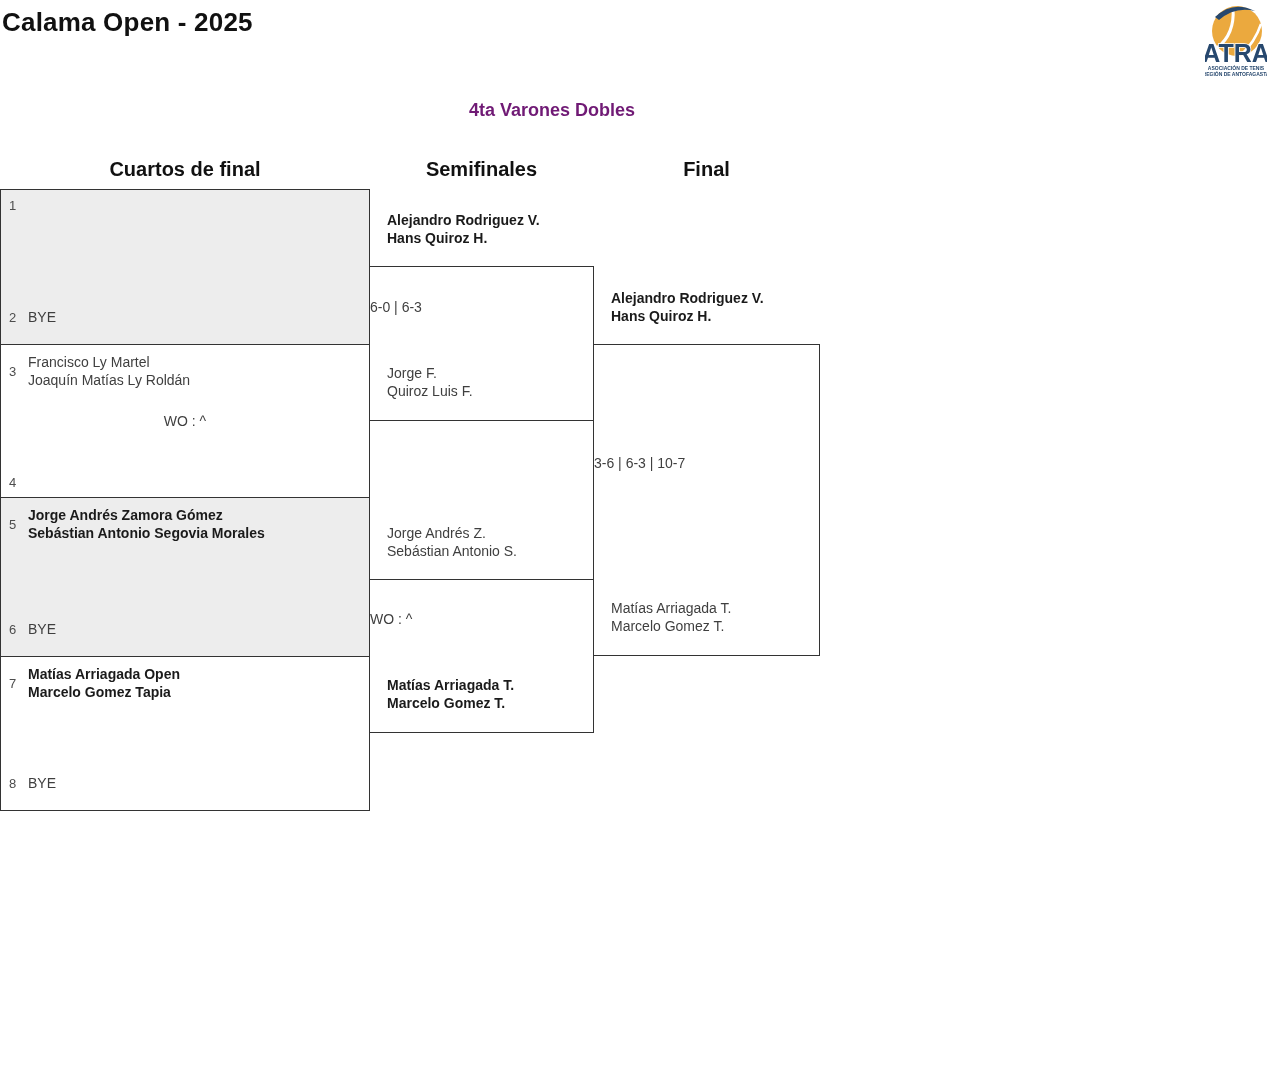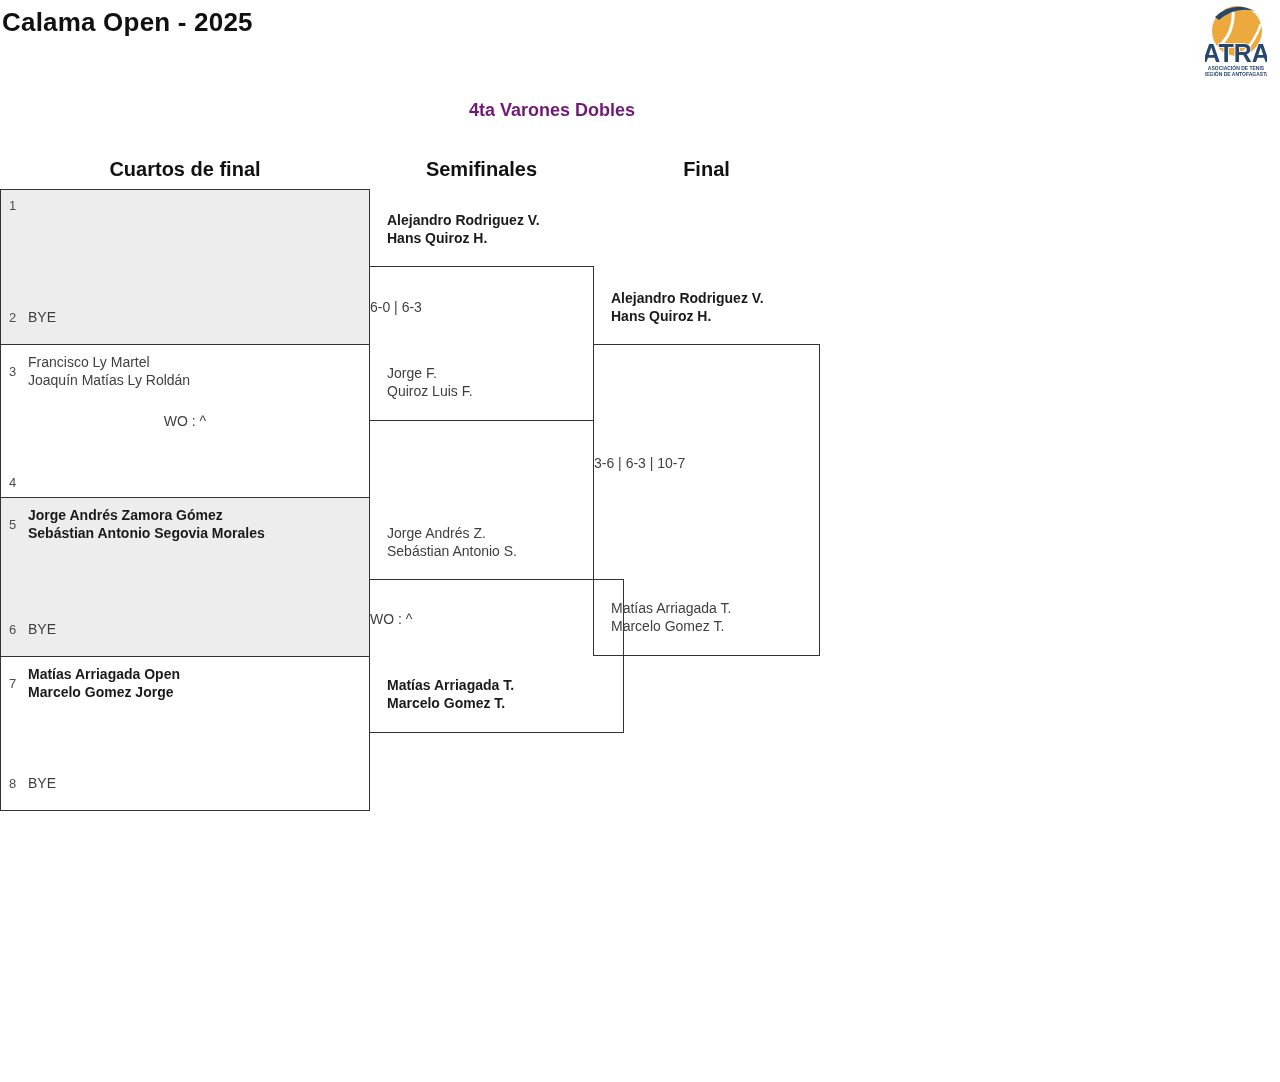--- a/index.html
+++ b/index.html
@@ -137,21 +137,21 @@
         <div>BYE</div>
       </div>
     </div>
   </div>
 
   <div class="qf-box" style="top:656px;height:155px;">
     <div class="team-row top">
       <span class="seed">7</span>
       <div class="names winner">
         <div>Matías Arriagada Open</div>
-        <div>Marcelo Gomez Jorge</div>
+        <div>Marcelo Gomez Tapia</div>
       </div>
     </div>
     <div class="team-row bot-bye">
       <span class="seed">8</span>
       <div class="names">
         <div>BYE</div>
       </div>
     </div>
   </div>
 
@@ -160,21 +160,21 @@
       <div>Alejandro Rodriguez V.</div>
       <div>Hans Quiroz H.</div>
     </div>
     <div class="adv-score">6-0 | 6-3</div>
     <div class="adv-team pos-bottom">
       <div>Jorge F.</div>
       <div>Quiroz Luis F.</div>
     </div>
   </div>
 
-  <div class="adv-box" style="left:369px;top:579px;width:255px;height:154px;">
+  <div class="adv-box" style="left:369px;top:579px;width:225px;height:154px;">
     <div class="adv-team pos-top">
       <div>Jorge Andrés Z.</div>
       <div>Sebástian Antonio S.</div>
     </div>
     <div class="adv-score">WO : ^</div>
     <div class="adv-team pos-bottom winner">
       <div>Matías Arriagada T.</div>
       <div>Marcelo Gomez T.</div>
     </div>
   </div>

